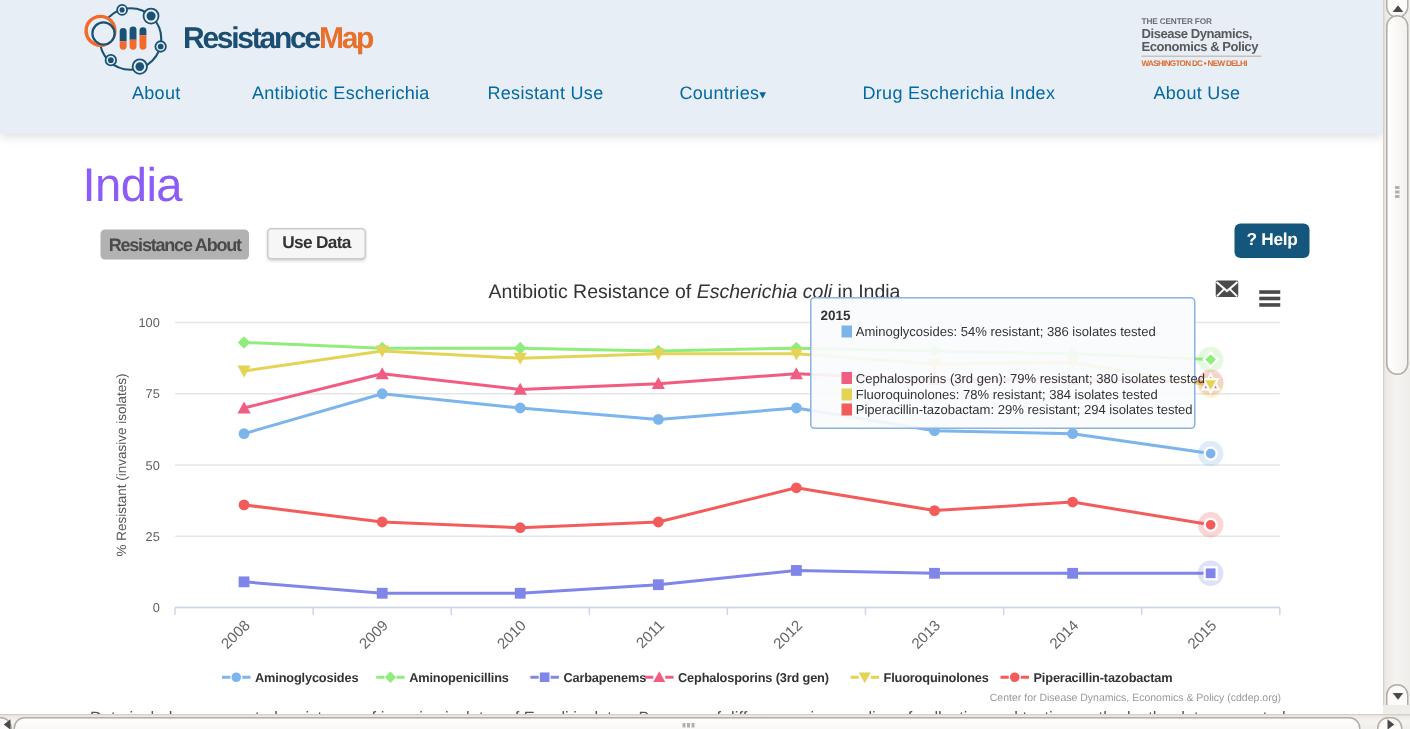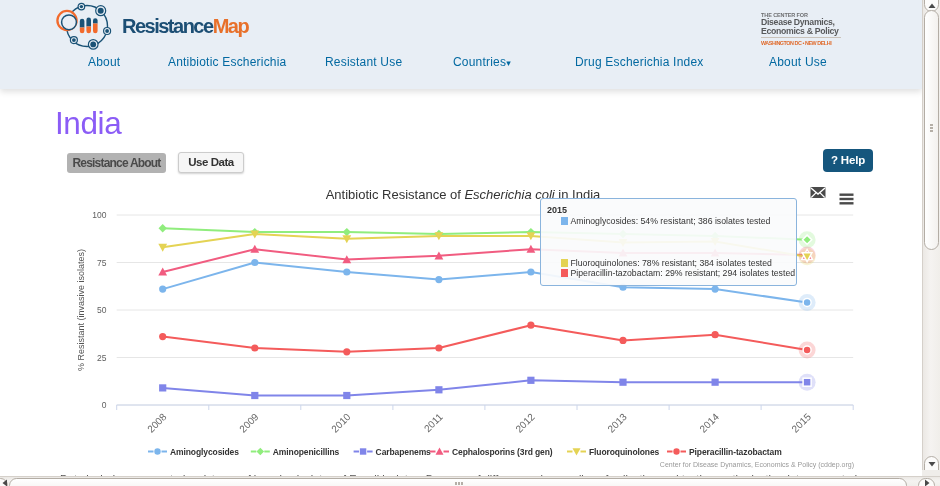--- a/index.html
+++ b/index.html
@@ -233,20 +233,21 @@
   </div>
 
   <div id="india" style="z-index:3">India</div>
   <div class="btn" id="btn-res" style="z-index:3">Resistance About</div>
   <div class="btn" id="btn-use" style="z-index:3">Use Data</div>
   <div class="btn" id="btn-help" style="z-index:3">? Help</div>
 
   <div id="tooltip">
     <div class="tt-title">2015</div>
     <div class="tt-row" style="top:16.5px"><span class="tt-sq" style="background:#7cb5ec"></span>Aminoglycosides: 54% resistant; 386 isolates tested</div>
+    <div class="tt-row" style="top:48px"><span class="tt-sq" style="background:#f15c80"></span>Cephalosporins (3rd gen): 79% resistant; 380 isolates tested</div>
     <div class="tt-row" style="top:58.5px"><span class="tt-sq" style="background:#e4d354"></span>Fluoroquinolones: 78% resistant; 384 isolates tested</div>
     <div class="tt-row" style="top:69px"><span class="tt-sq" style="background:#f45b5b"></span>Piperacillin-tazobactam: 29% resistant; 294 isolates tested</div>
   </div>
 
   <div id="cuttext">Data includes aggregated resistance of invasive isolates of E. coli isolates. Because of differences in sampling of collection and testing methods, the data presented</div>
 
   <div id="vsb">
     <div class="upbtn"></div>
     <div class="thumb"></div>
     <div class="dots">

